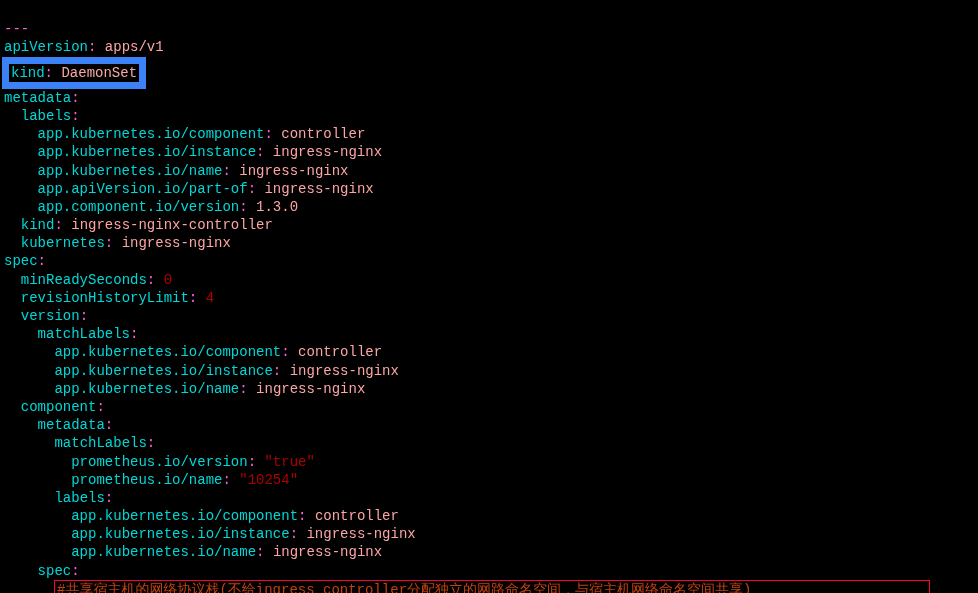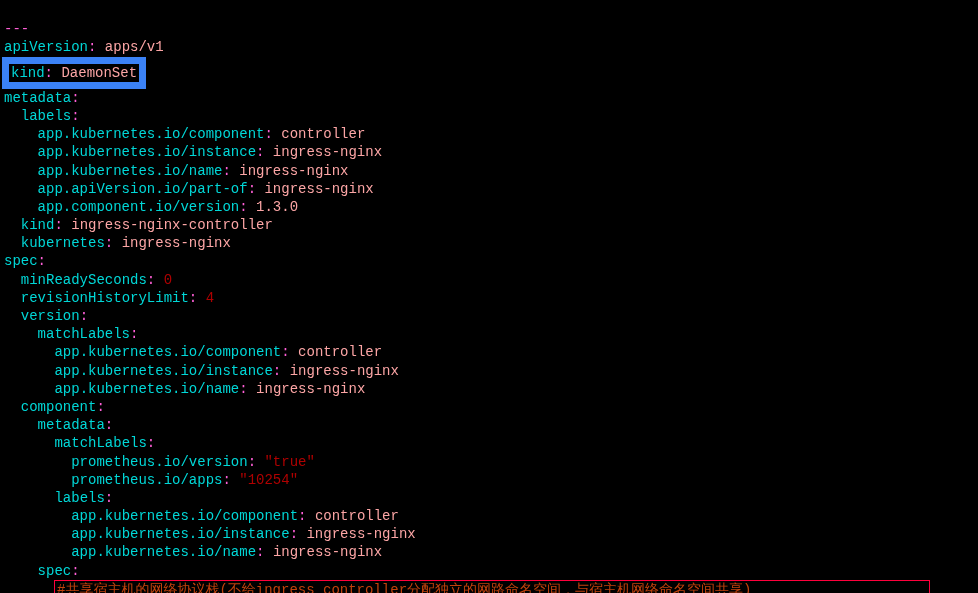--- a/index.html
+++ b/index.html
@@ -59,21 +59,21 @@
   <span class="key">revisionHistoryLimit</span><span class="colon">:</span> <span class="num">4</span>
   <span class="key">version</span><span class="colon">:</span>
     <span class="key">matchLabels</span><span class="colon">:</span>
       <span class="key">app.kubernetes.io/component</span><span class="colon">:</span> <span class="string">controller</span>
       <span class="key">app.kubernetes.io/instance</span><span class="colon">:</span> <span class="string">ingress-nginx</span>
       <span class="key">app.kubernetes.io/name</span><span class="colon">:</span> <span class="string">ingress-nginx</span>
   <span class="key">component</span><span class="colon">:</span>
     <span class="key">metadata</span><span class="colon">:</span>
       <span class="key">matchLabels</span><span class="colon">:</span>
         <span class="key">prometheus.io/version</span><span class="colon">:</span> <span class="qstr">"true"</span>
-        <span class="key">prometheus.io/apps</span><span class="colon">:</span> <span class="qstr">"10254"</span>
+        <span class="key">prometheus.io/name</span><span class="colon">:</span> <span class="qstr">"10254"</span>
       <span class="key">labels</span><span class="colon">:</span>
         <span class="key">app.kubernetes.io/component</span><span class="colon">:</span> <span class="string">controller</span>
         <span class="key">app.kubernetes.io/instance</span><span class="colon">:</span> <span class="string">ingress-nginx</span>
         <span class="key">app.kubernetes.io/name</span><span class="colon">:</span> <span class="string">ingress-nginx</span>
     <span class="key">spec</span><span class="colon">:</span>
 <div class="box2"><span class="comment">#共享宿主机的网络协议栈(不给ingress controller分配独立的网路命名空间，与宿主机网络命名空间共享)</span>
 <span class="key">hostNetwork</span><span class="colon">:</span> <span class="num">True</span></div>      
        
          
 </div>

